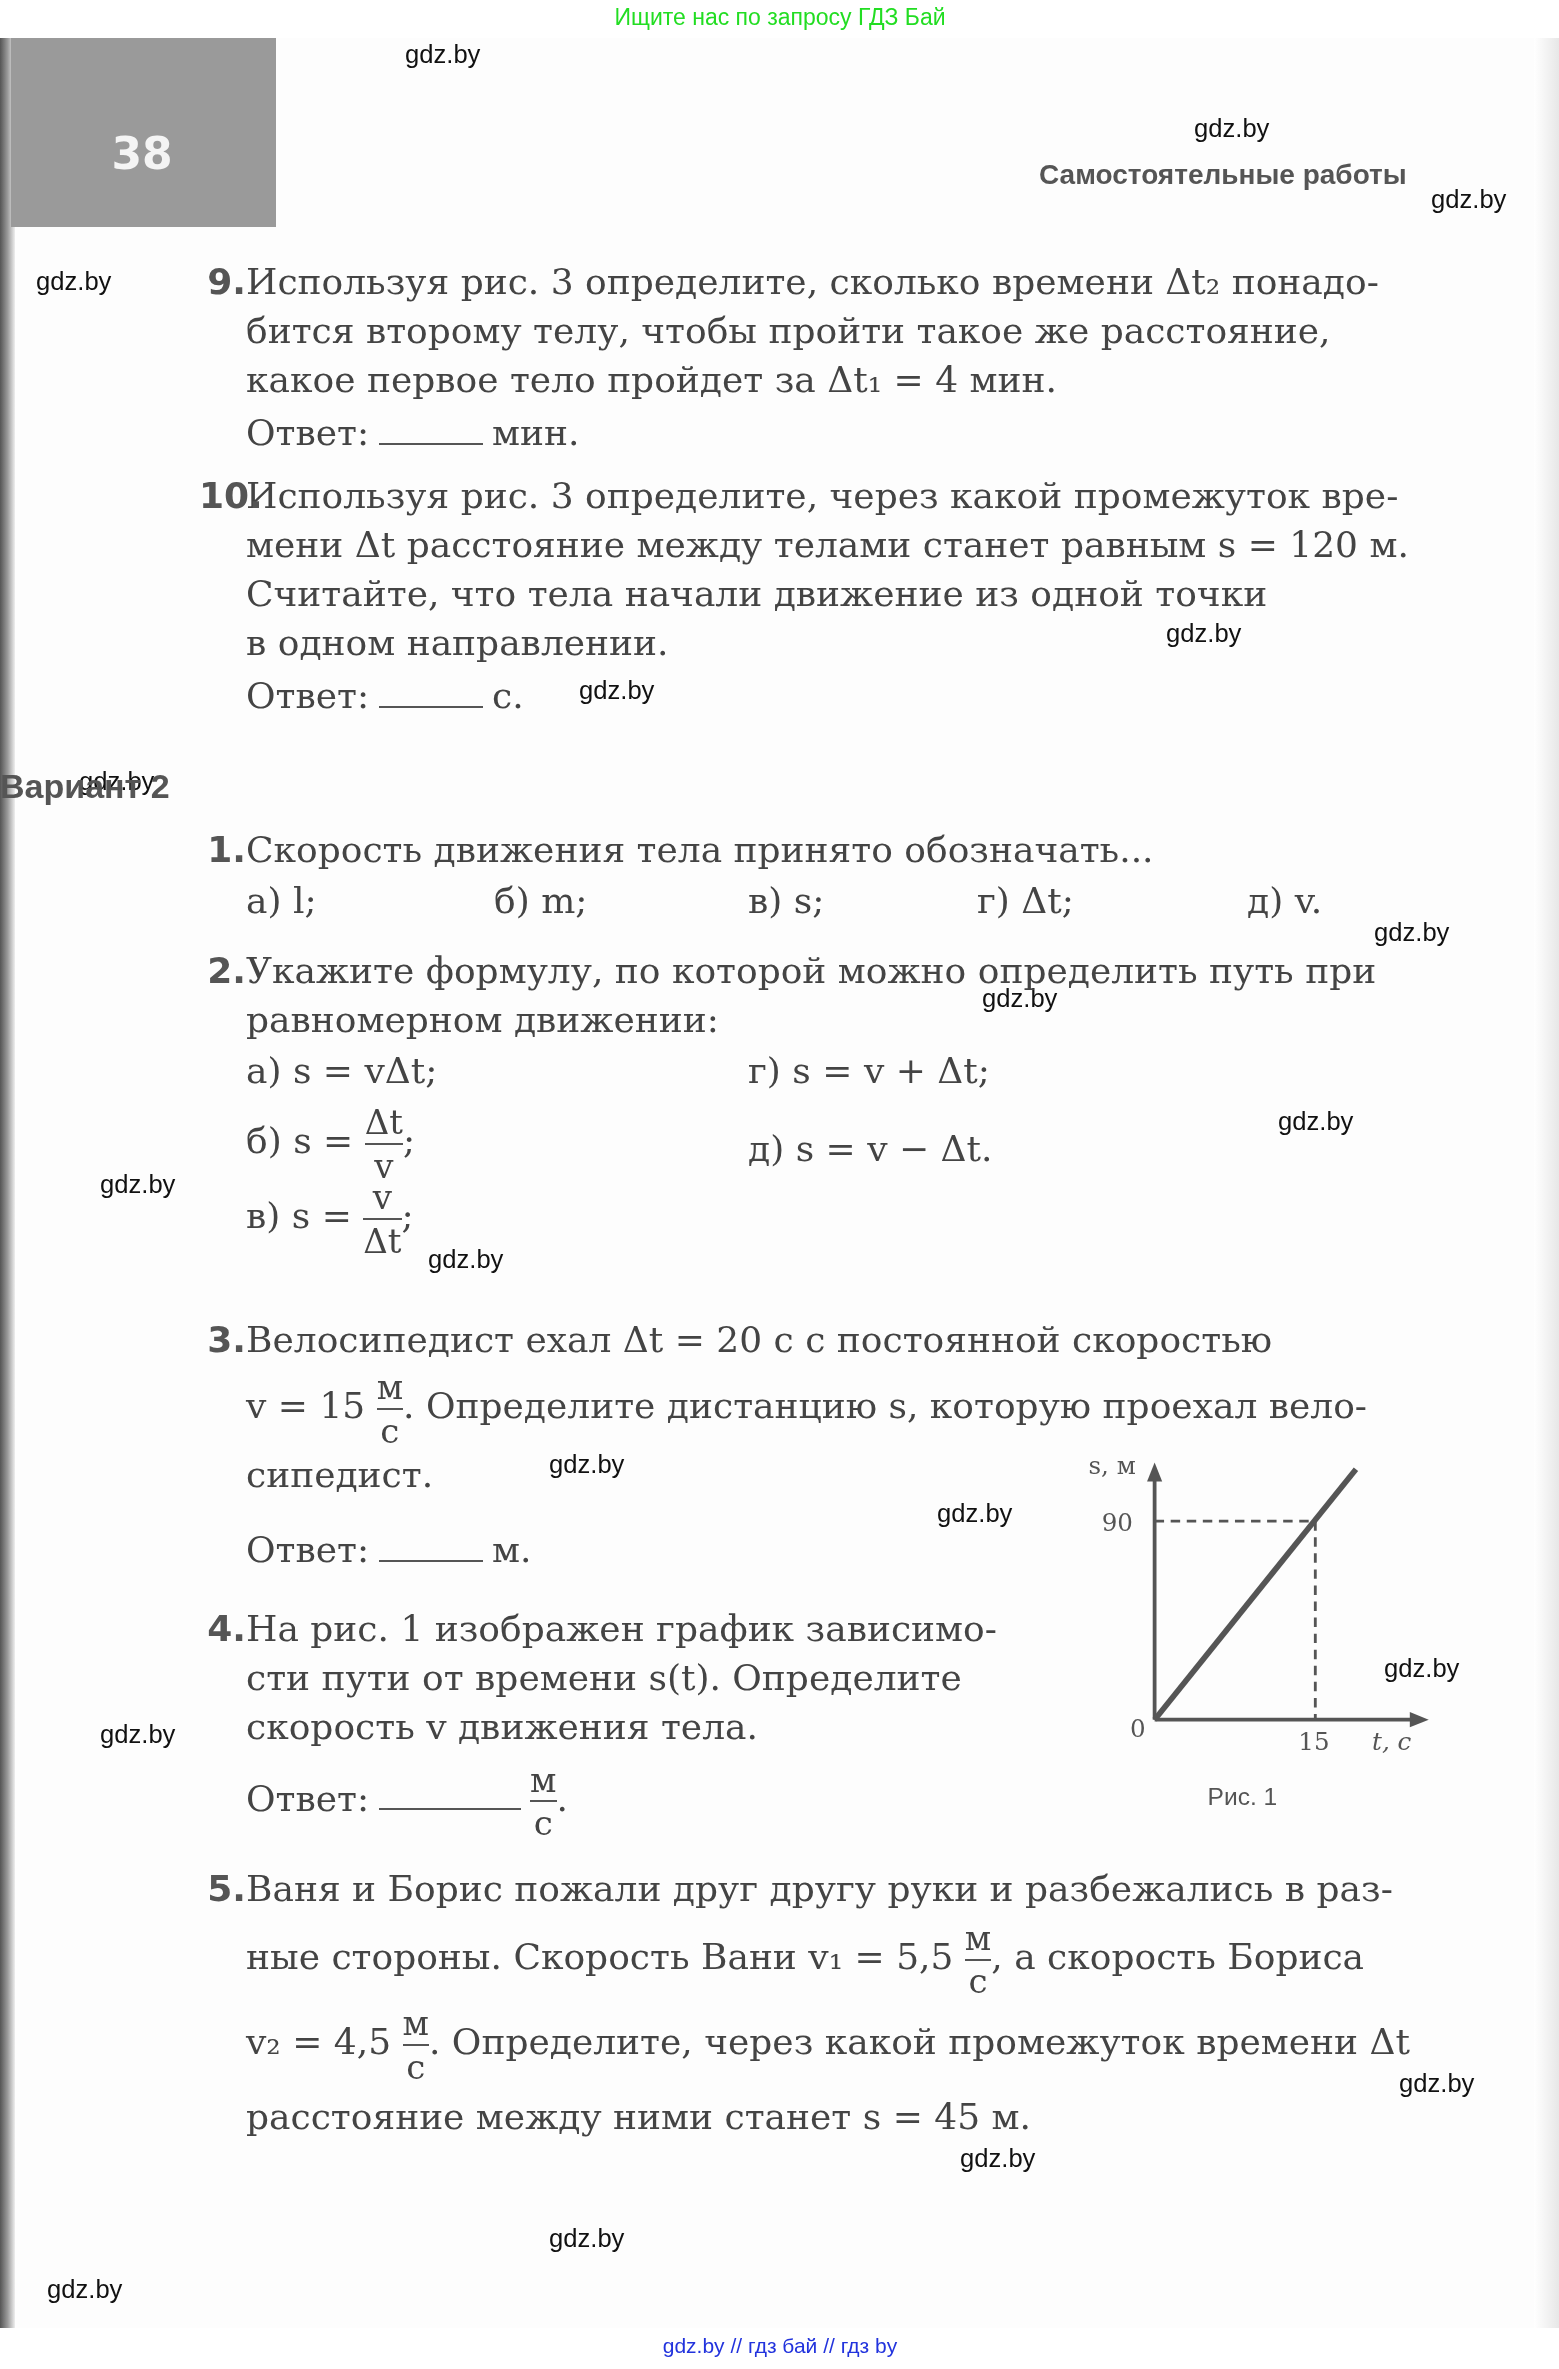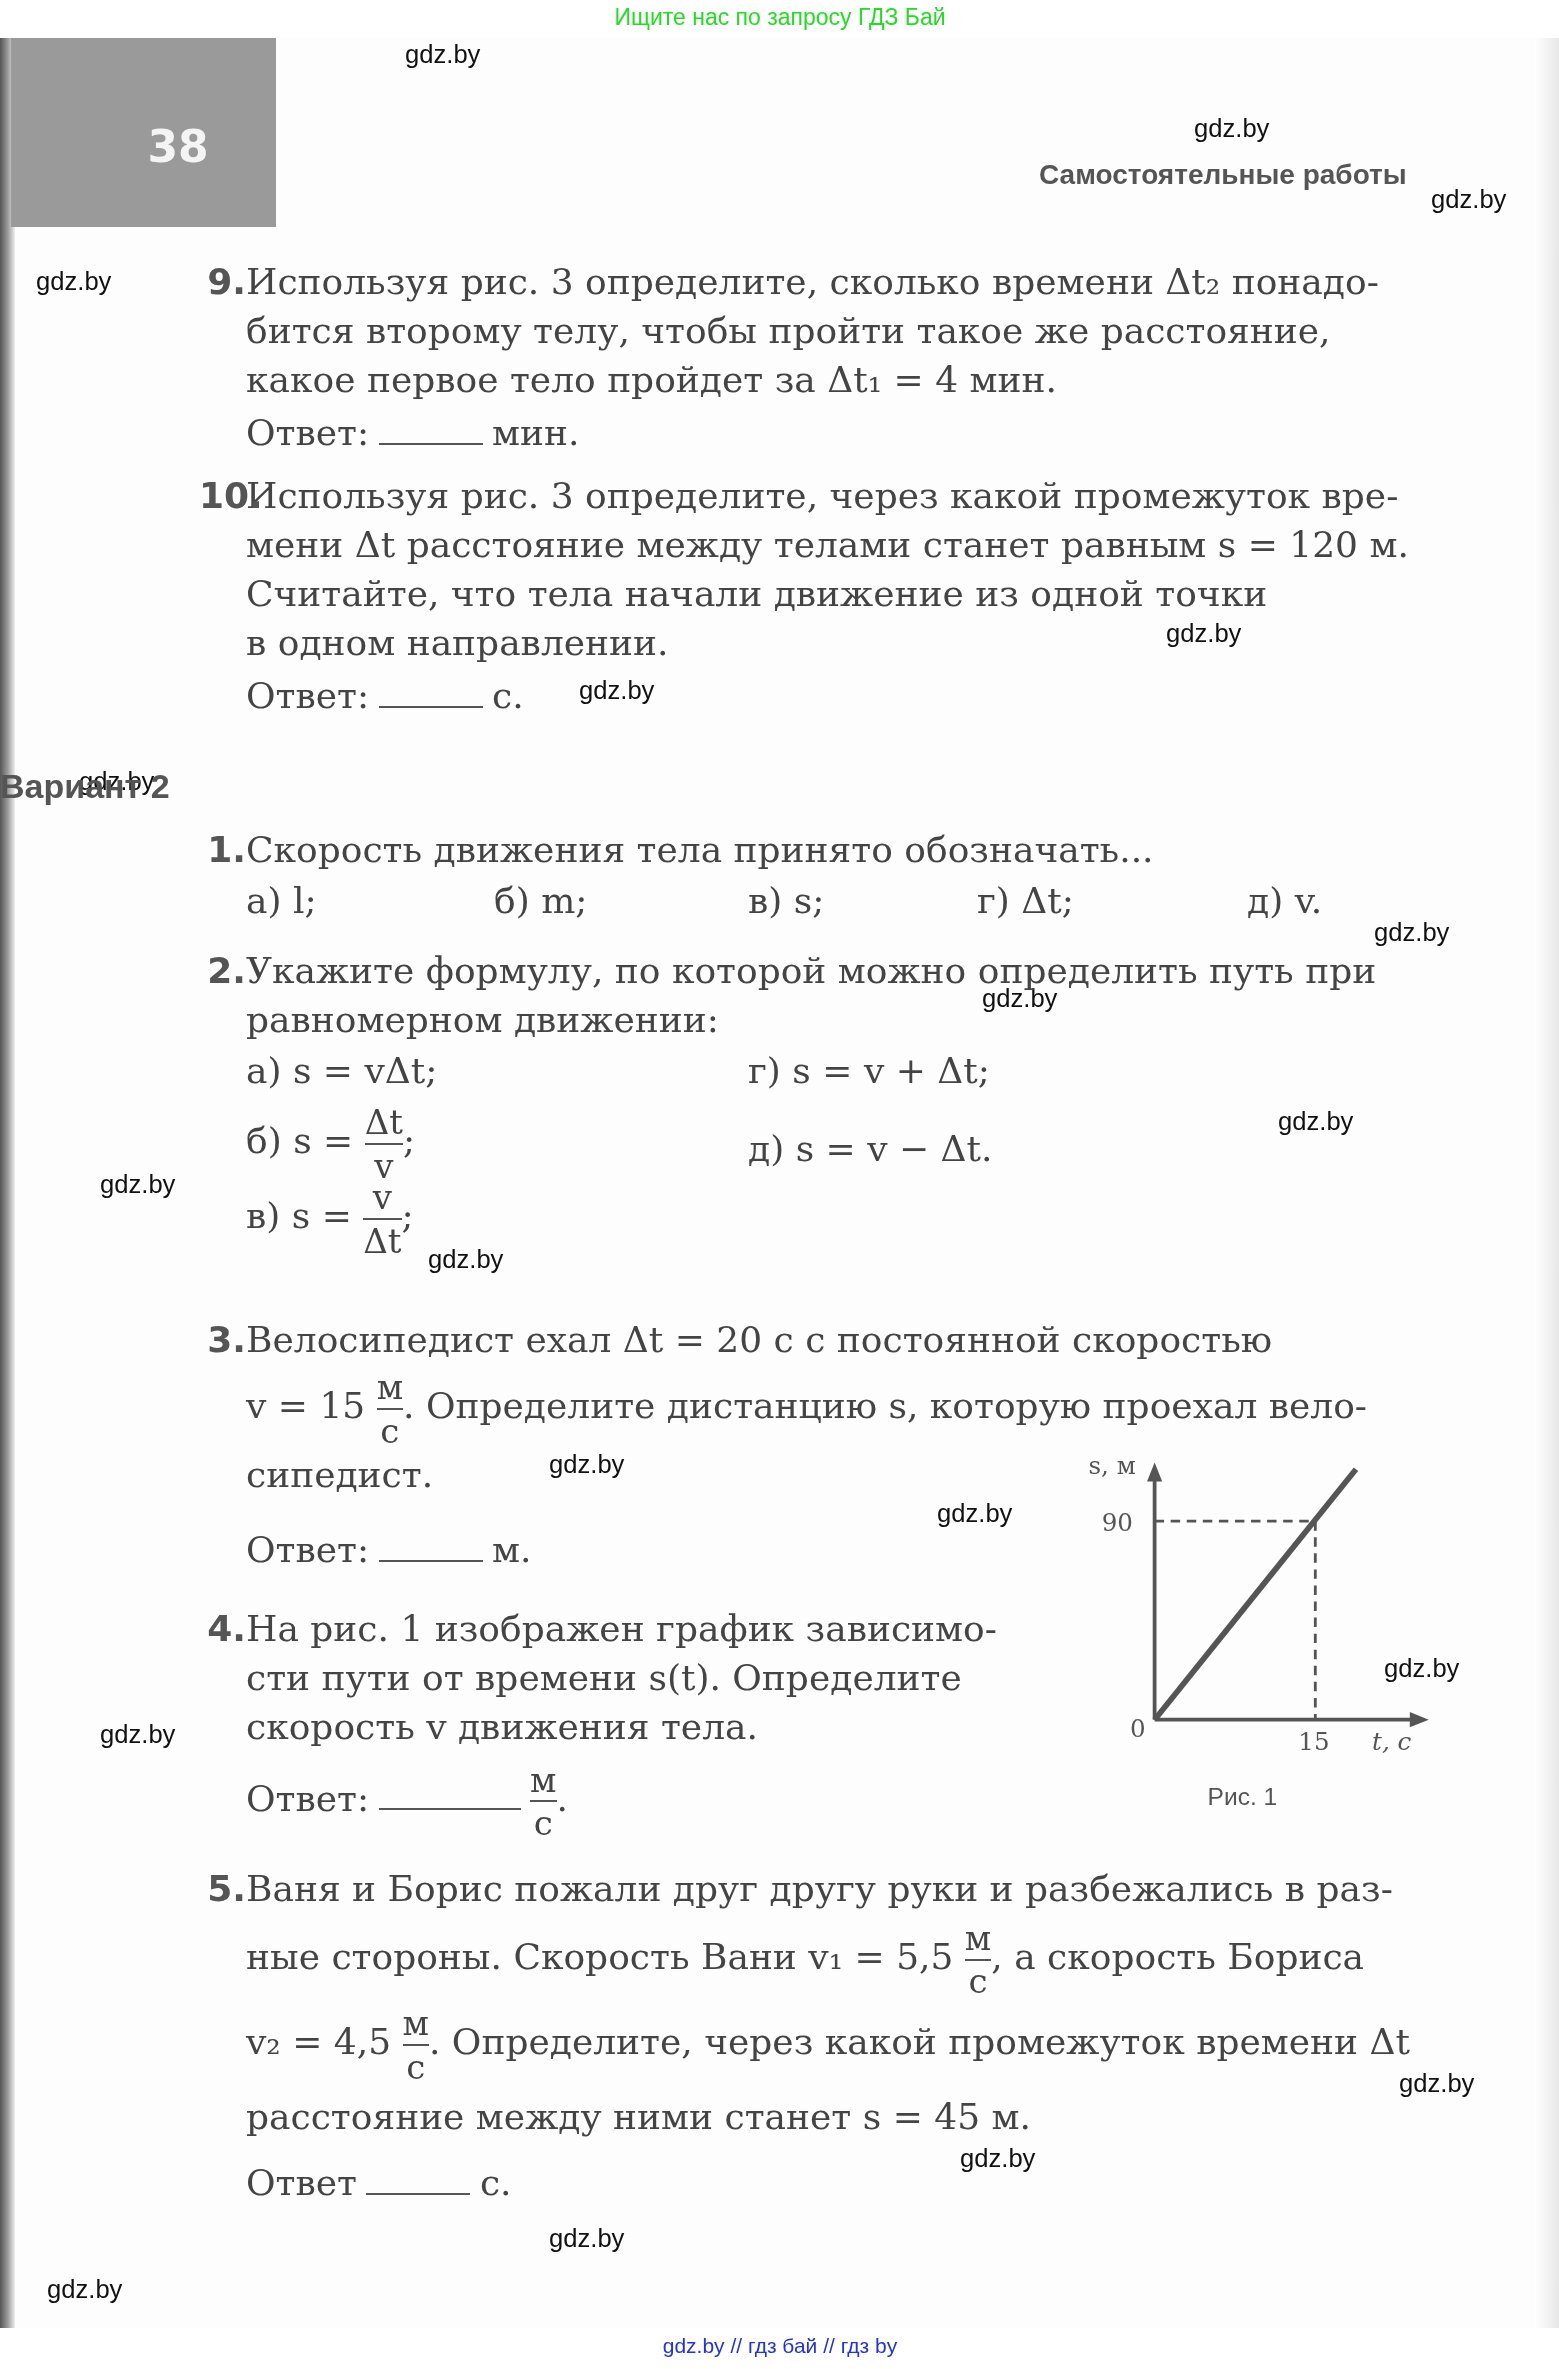--- a/index.html
+++ b/index.html
@@ -7,22 +7,22 @@
          font-family:"DejaVu Serif", serif; color:#3a3a3a; }
   .abs { position:absolute; }
   .banner { top:3.8px; left:0; width:1560px; text-align:center; color:#22dd22;
             font-family:"Liberation Sans", sans-serif; font-size:23px; }
   .page { position:absolute; left:0; top:38px; width:1560px; height:2290px; background:#fdfdfd; }
   .leftedge { position:absolute; left:0; top:38px; width:15px; height:2290px;
               background:linear-gradient(90deg,#555 0%,#999 50%,#eee 100%); }
   .rightedge { position:absolute; right:0; top:38px; width:26.5px; height:2290px;
               background:linear-gradient(90deg,#fff 0%,#e6e6e6 100%); }
   .pageblock { left:11.4px; top:38px; width:265px; height:189px; background:#9a9a9a; }
-  .pagenum { left:0; top:121px; width:284px; text-align:center; color:#f4f4f4;
-             font-family:"DejaVu Sans", sans-serif; font-weight:bold; font-size:44px;margin-left:36px; }
+  .pagenum { left:0; top:128px; width:284px; text-align:center; color:#f4f4f4;
+             font-family:"DejaVu Sans", sans-serif; font-weight:bold; font-size:44px; }
   .header { left:1039px; top:159px; font-family:"Liberation Sans", sans-serif; font-weight:bold;
             font-size:28px; color:#555; }
   .wm { font-family:"Liberation Sans", sans-serif; font-size:25.6px; color:#111; }
   .task { left:199px; font-size:36px; line-height:49px; width:1230px; color:#444; }
   .num { position:absolute; left:0; font-family:"DejaVu Sans", sans-serif; font-weight:bold; color:#555; text-align:right; width:47px;}
   .txt { margin-left:47px; }
   .ans { display:inline-block; width:104px; border-bottom:2.8px solid #555; height:28px; vertical-align:baseline; margin:0 9.5px; }
   .variant { left:0; width:1560px; text-align:left; top:767px; font-family:"Liberation Sans", sans-serif;
              font-weight:bold; font-size:34px; color:#555; }
   .opt { position:absolute; font-size:36px; color:#444; }
@@ -161,19 +161,16 @@
   <div class="txt">Ваня и Борис пожали друг другу руки и разбежались в раз-</div>
   <div class="txt" style="margin-top:5.7px">
     <span>ные стороны. Скорость Вани v₁ = 5,5</span>
     <span class="frac"><span>м</span><span class="bar"></span><span>с</span></span><span>, а скорость Бориса</span>
   </div>
   <div class="txt" style="margin-top:3.8px">
     <span>v₂ = 4,5</span>
     <span class="frac"><span>м</span><span class="bar"></span><span>с</span></span><span>. Определите, через какой промежуток времени Δt</span>
   </div>
   <div class="txt" style="margin-top:5.7px">расстояние между ними станет s = 45 м.</div>
-  <div class="txt" style="margin-top:17px">
-    <span>Ответ</span><span class="ans"></span><span>с.</span>
-  </div>
 </div>
 
 <div class="abs footer">gdz.by  //  гдз бай  //  гдз by</div>
 
 
 </body></html>

